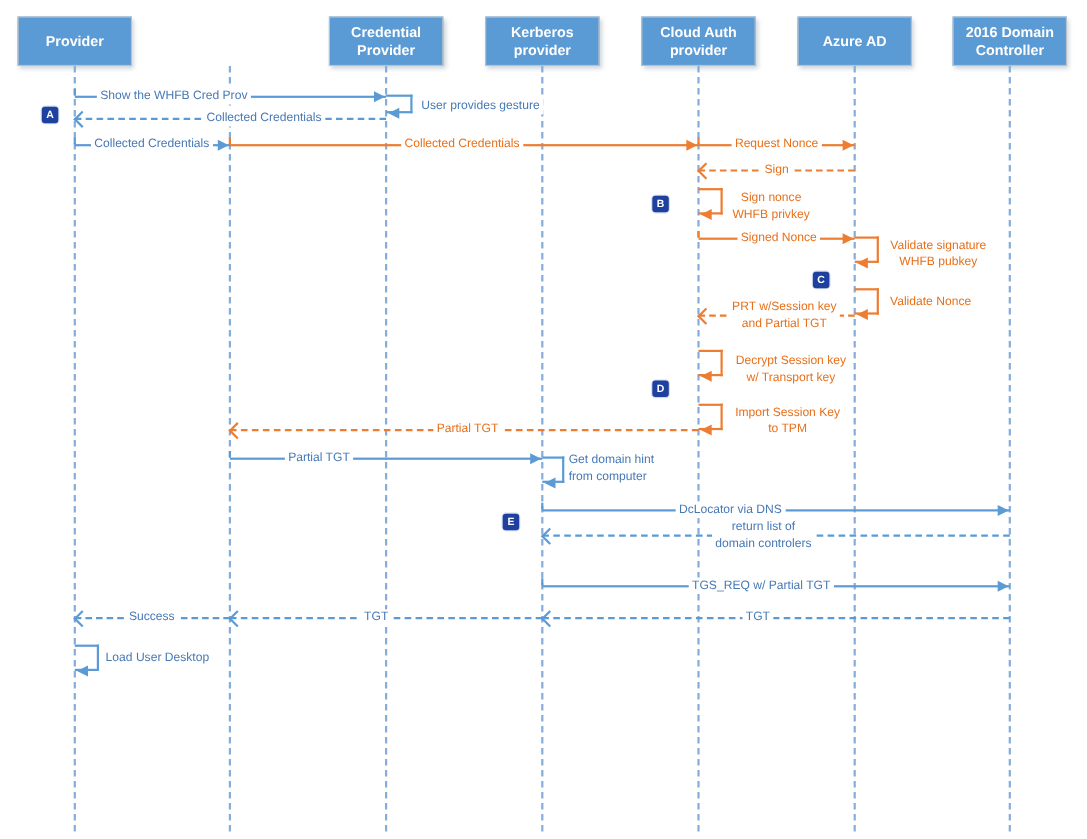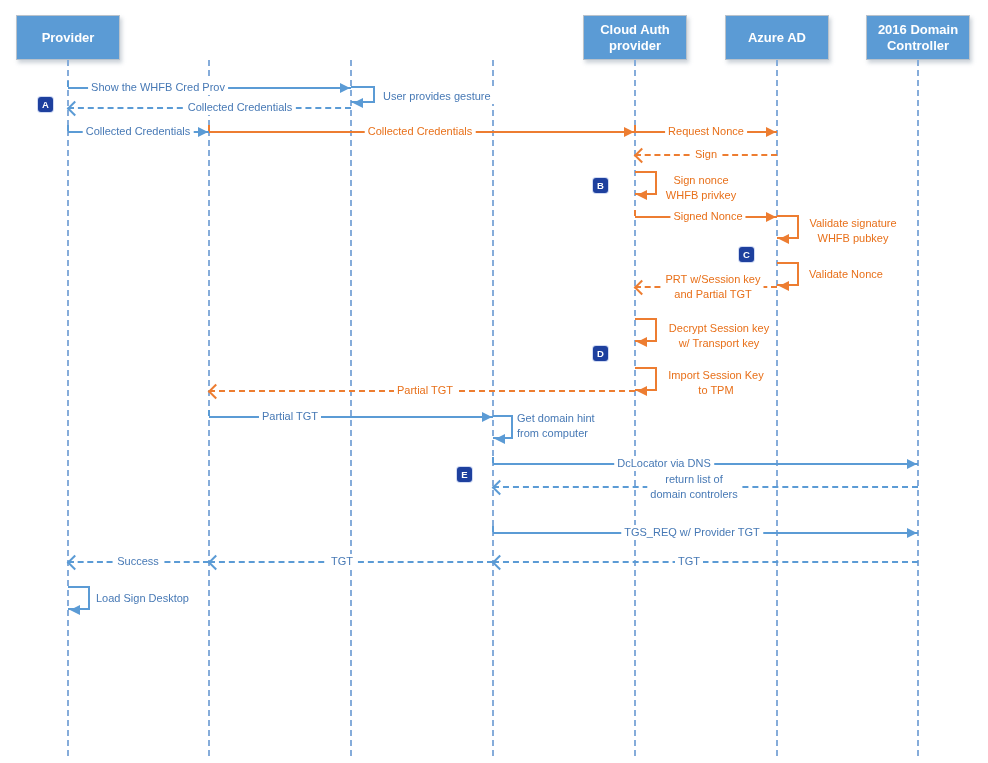--- a/index.html
+++ b/index.html
@@ -56,20 +56,22 @@
     color:#fff;font-weight:bold;font-size:9.5px;line-height:15px;text-align:center;
     box-shadow:0 0 0 1px rgba(120,150,220,.35);
   }
 </style>
 </head>
 <body>
 
 <div id="stage">
 
   <div class="actor" style="left:16px">Provider</div>
+  <div class="actor" style="left:299px">Credential Provider</div>
+  <div class="actor" style="left:441px">Kerberos provider</div>
   <div class="actor" style="left:583px">Cloud Auth provider</div>
   <div class="actor" style="left:725px">Azure AD</div>
   <div class="actor" style="left:866px">2016 Domain Controller</div>
 
   <div class="lifeline" style="left:67px"></div>
   <div class="lifeline" style="left:208px"></div>
   <div class="lifeline" style="left:350px"></div>
   <div class="lifeline" style="left:492px"></div>
   <div class="lifeline" style="left:634px"></div>
   <div class="lifeline" style="left:776px"></div>
@@ -206,21 +208,21 @@
     <div class="ln lbd" style="left:493px;top:486px;width:425px"></div>
     <div class="oh ohl-b" style="left:494px;top:482px"></div>
     <div class="msg b ctr" style="left:694px;top:472px">return list of
 domain controlers</div>
   </div>
 
   <div>
     <div class="ln lb" style="left:493px;top:532px;width:425px"></div>
     <div class="tick tick-b" style="left:492px;top:526px"></div>
     <div class="ah ahr-b" style="left:907px;top:528px"></div>
-    <div class="msg b ctr" style="left:692px;top:525px">TGS_REQ w/ Provider TGT</div>
+    <div class="msg b ctr" style="left:692px;top:525px">TGS_REQ w/ Partial TGT</div>
   </div>
 
   <div>
     <div class="ln lbd" style="left:493px;top:561px;width:425px"></div>
     <div class="oh ohl-b" style="left:494px;top:557px"></div>
     <div class="msg b ctr" style="left:689px;top:554px">TGT</div>
   </div>
 
   <div>
     <div class="ln lbd" style="left:209px;top:561px;width:284px"></div>
@@ -230,16 +232,16 @@
 
   <div>
     <div class="ln lbd" style="left:68px;top:561px;width:141px"></div>
     <div class="oh ohl-b" style="left:69px;top:557px"></div>
     <div class="msg b ctr" style="left:138px;top:554px">Success</div>
   </div>
 
   <div>
     <div class="loop loop-b" style="left:68px;top:586px;width:22px;height:24px"></div>
     <div class="ah ahl-b" style="left:70px;top:605px"></div>
-    <div class="msg b" style="left:93px;top:591px">Load Sign Desktop</div>
+    <div class="msg b" style="left:93px;top:591px">Load User Desktop</div>
   </div>
 
 </div>
 
 </body></html>

